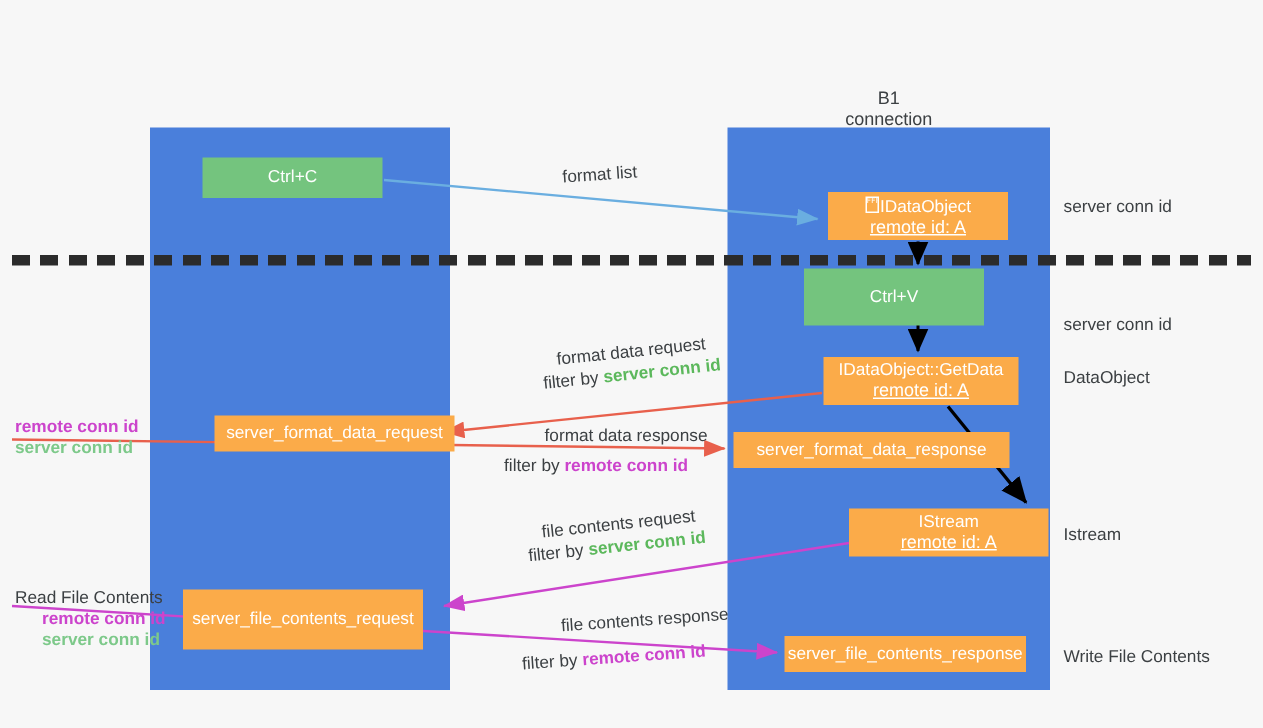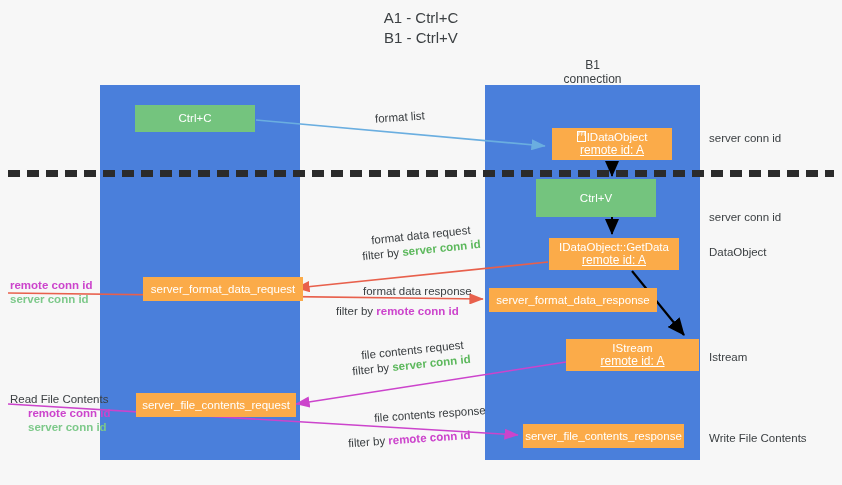--- a/index.html
+++ b/index.html
@@ -68,23 +68,23 @@
   }
   .node.orange { background: #fbab49; }
   .node.green  { background: #74c47e; }
   .node .l2 { font-size: 12px; text-decoration: underline; }
 
   #node-ctrlc   { left: 135px; top: 105px; width: 120px; height: 27px; }
   #node-ido     { left: 552px; top: 128px; width: 120px; height: 32px; }
   #node-ctrlv   { left: 536px; top: 179px; width: 120px; height: 38px; }
   #node-getdata { left: 549px; top: 238px; width: 130px; height: 32px; }
   #node-sfdreq  { left: 129px; top: 277px; width: 160px; height: 24px; margin-left: 14px; }
-  #node-sfdresp { left: 489px; top: 288px; width: 168px; height: 24px; }
+  #node-sfdresp { left: 489px; top: 288px; width: 184px; height: 24px; }
   #node-istream { left: 566px; top: 339px; width: 133px; height: 32px; }
-  #node-sfcreq  { left: 136px; top: 393px; width: 160px; height: 24px; text-align: center; }
+  #node-sfcreq  { left: 122px; top: 393px; width: 160px; height: 40px; text-align: center; }
   #node-sfcresp { left: 523px; top: 424px; width: 161px; height: 24px; }
 
   
   #arrows {
     left: 0; top: 0; width: 842px; height: 485px;
     pointer-events: none;
   }
 
   
   .edge-label {
@@ -138,24 +138,20 @@
     margin-right: 1px;
     font-family: "DejaVu Sans Mono", monospace;
     color: #ffffff;
   }
 </style>
 </head>
 <body>
 
 <div id="stage">
 
-  <div id="title" class="abs">
-    <div>A1 - Ctrl+C</div>
-    <div>B1 - Ctrl+V</div>
-  </div>
 
   <div id="head-a1" class="abs col-head">
     <div>A1</div>
   </div>
   <div id="head-b1" class="abs col-head">
     <div>B1</div>
     <div>connection</div>
   </div>
 
   <div id="lane-a1" class="abs lane"></div>

